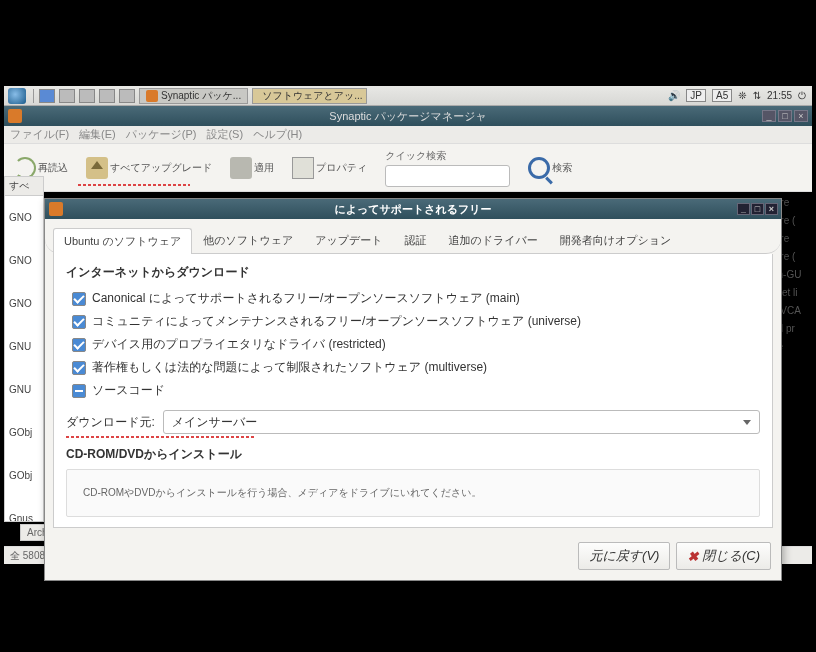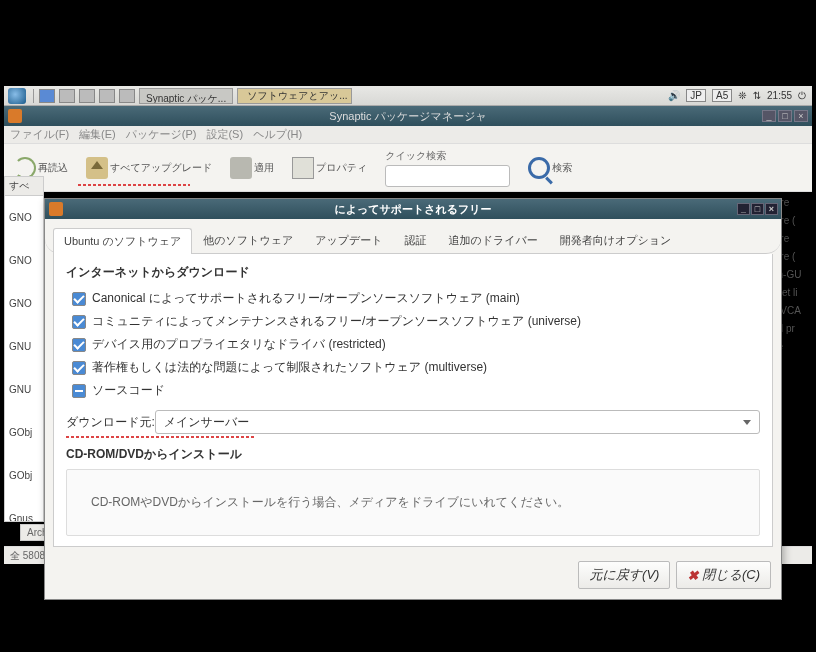--- a/index.html
+++ b/index.html
@@ -4,21 +4,21 @@
 <style>
   * { box-sizing: border-box; margin: 0; padding: 0; font-family: sans-serif; }
   body { background: #000; width: 816px; height: 652px; overflow: hidden; }
   
   
   .panel { position: absolute; top: 86px; left: 4px; width: 808px; height: 20px; background: linear-gradient(#e8e8e5,#d8d8d5); display: flex; align-items: center; border-bottom: 1px solid #aaa; font-size: 11px; }
   .panel .plogo { width: 18px; height: 16px; background: radial-gradient(circle at 40% 40%, #88bde8, #1a5a8a); border-radius: 3px; margin: 0 4px; }
   .panel .psep { width: 1px; height: 14px; background: #999; margin: 0 3px; }
   .panel .picon { width: 16px; height: 14px; background: #bbb; border: 1px solid #888; margin: 0 2px; }
   .panel .ptask { height: 16px; padding: 0 6px; background: #e2e2e0; border: 1px solid #999; margin: 0 2px; display: flex; align-items: center; gap: 3px; font-size: 10px; color: #333; max-width: 115px; overflow: hidden; white-space: nowrap; }
-  .panel .ptask.active { background: #c8c8c4; flex-direction: column; }
+  .panel .ptask.active { background: #c8c8c4; }
   .panel .ptask .ti { width: 12px; height: 12px; background: #d97a2a; border-radius: 2px; }
   .panel .spacer { flex: 1; }
   .panel .tray { display: flex; align-items: center; gap: 6px; padding-right: 6px; color: #333; }
   .panel .tray span { font-size: 10px; }
   .panel .tbox { padding: 0 3px; border: 1px solid #888; background: #eee; font-size: 10px; }
   
   
   .syn-title { position: absolute; top: 106px; left: 4px; width: 808px; height: 20px; background: linear-gradient(#4a6a78,#2f4f5c); color: #ddd; display: flex; align-items: center; justify-content: center; font-size: 11px; }
   .syn-title .ticon { position: absolute; left: 4px; width: 14px; height: 14px; background: #d97a2a; border-radius: 2px; }
   .syn-title .wbtns { position: absolute; right: 4px; display: flex; gap: 2px; }
@@ -65,28 +65,28 @@
   .tab.active { background: #fff; border-color: #ccc; border-radius: 3px 3px 0 0; position: relative; top: 1px; }
   
   .tab-body { background: #fff; margin: 0 8px 8px 8px; border: 1px solid #ccc; border-top: none; padding: 10px 12px; }
   .sect-title { font-size: 12px; font-weight: bold; color: #333; margin-bottom: 6px; }
   .chk-row { display: flex; align-items: center; gap: 6px; font-size: 12px; color: #333; padding: 3px 0 3px 6px; }
   .chk { width: 14px; height: 14px; border: 1px solid #888; border-radius: 2px; background: #4a8ad4; position: relative; flex-shrink: 0; }
   .chk.on::after { content:''; position:absolute; left:3px; top:0px; width:4px; height:8px; border: solid #fff; border-width: 0 2px 2px 0; transform: rotate(45deg); }
   .chk.partial { background: #4a8ad4; }
   .chk.partial::after { content:''; position:absolute; left:2px; top:5px; width:8px; height:2px; background:#fff; }
   
-  .dl-row { display: flex; align-items: center; margin-top: 8px; font-size: 12px; }
+  .dl-row { display: flex; align-items: center; gap: 8px; margin-top: 8px; font-size: 12px; }
   .dl-row label { color: #333; }
   .dl-select { flex: 1; height: 24px; border: 1px solid #bbb; border-radius: 3px; background: #fff; display: flex; align-items: center; justify-content: space-between; padding: 0 8px; font-size: 12px; color: #333; }
   .dl-select .caret { width: 0; height: 0; border-left: 4px solid transparent; border-right: 4px solid transparent; border-top: 5px solid #666; }
   .ru2 { margin: 2px 0 8px 0; width: 190px; }
   
   .sect-title2 { font-size: 12px; font-weight: bold; color: #333; margin: 4px 0 6px 0; }
-  .cdrom-box { border: 1px solid #ddd; background: #fafafa; padding: 24px; font-size: 12px; color: #666; border-radius: 2px; min-height: 32px; }
+  .cdrom-box { border: 1px solid #ddd; background: #fafafa; padding: 16px; font-size: 10px; color: #666; border-radius: 2px; min-height: 32px; }
   
   .dlg-btns { display: flex; justify-content: flex-end; gap: 6px; padding: 6px 10px 10px 10px; }
   .btn { padding: 4px 10px; font-size: 13px; border: 1px solid #bbb; border-radius: 2px; background: linear-gradient(#fdfdfc,#ecebe8); color: #333; display: flex; align-items: center; gap: 4px; font-style: italic; }
   .btn .x { color: #b33; font-weight: bold; }
 </style>
 </head>
 <body>
 
 <div class="panel">
   <div class="plogo"></div>

